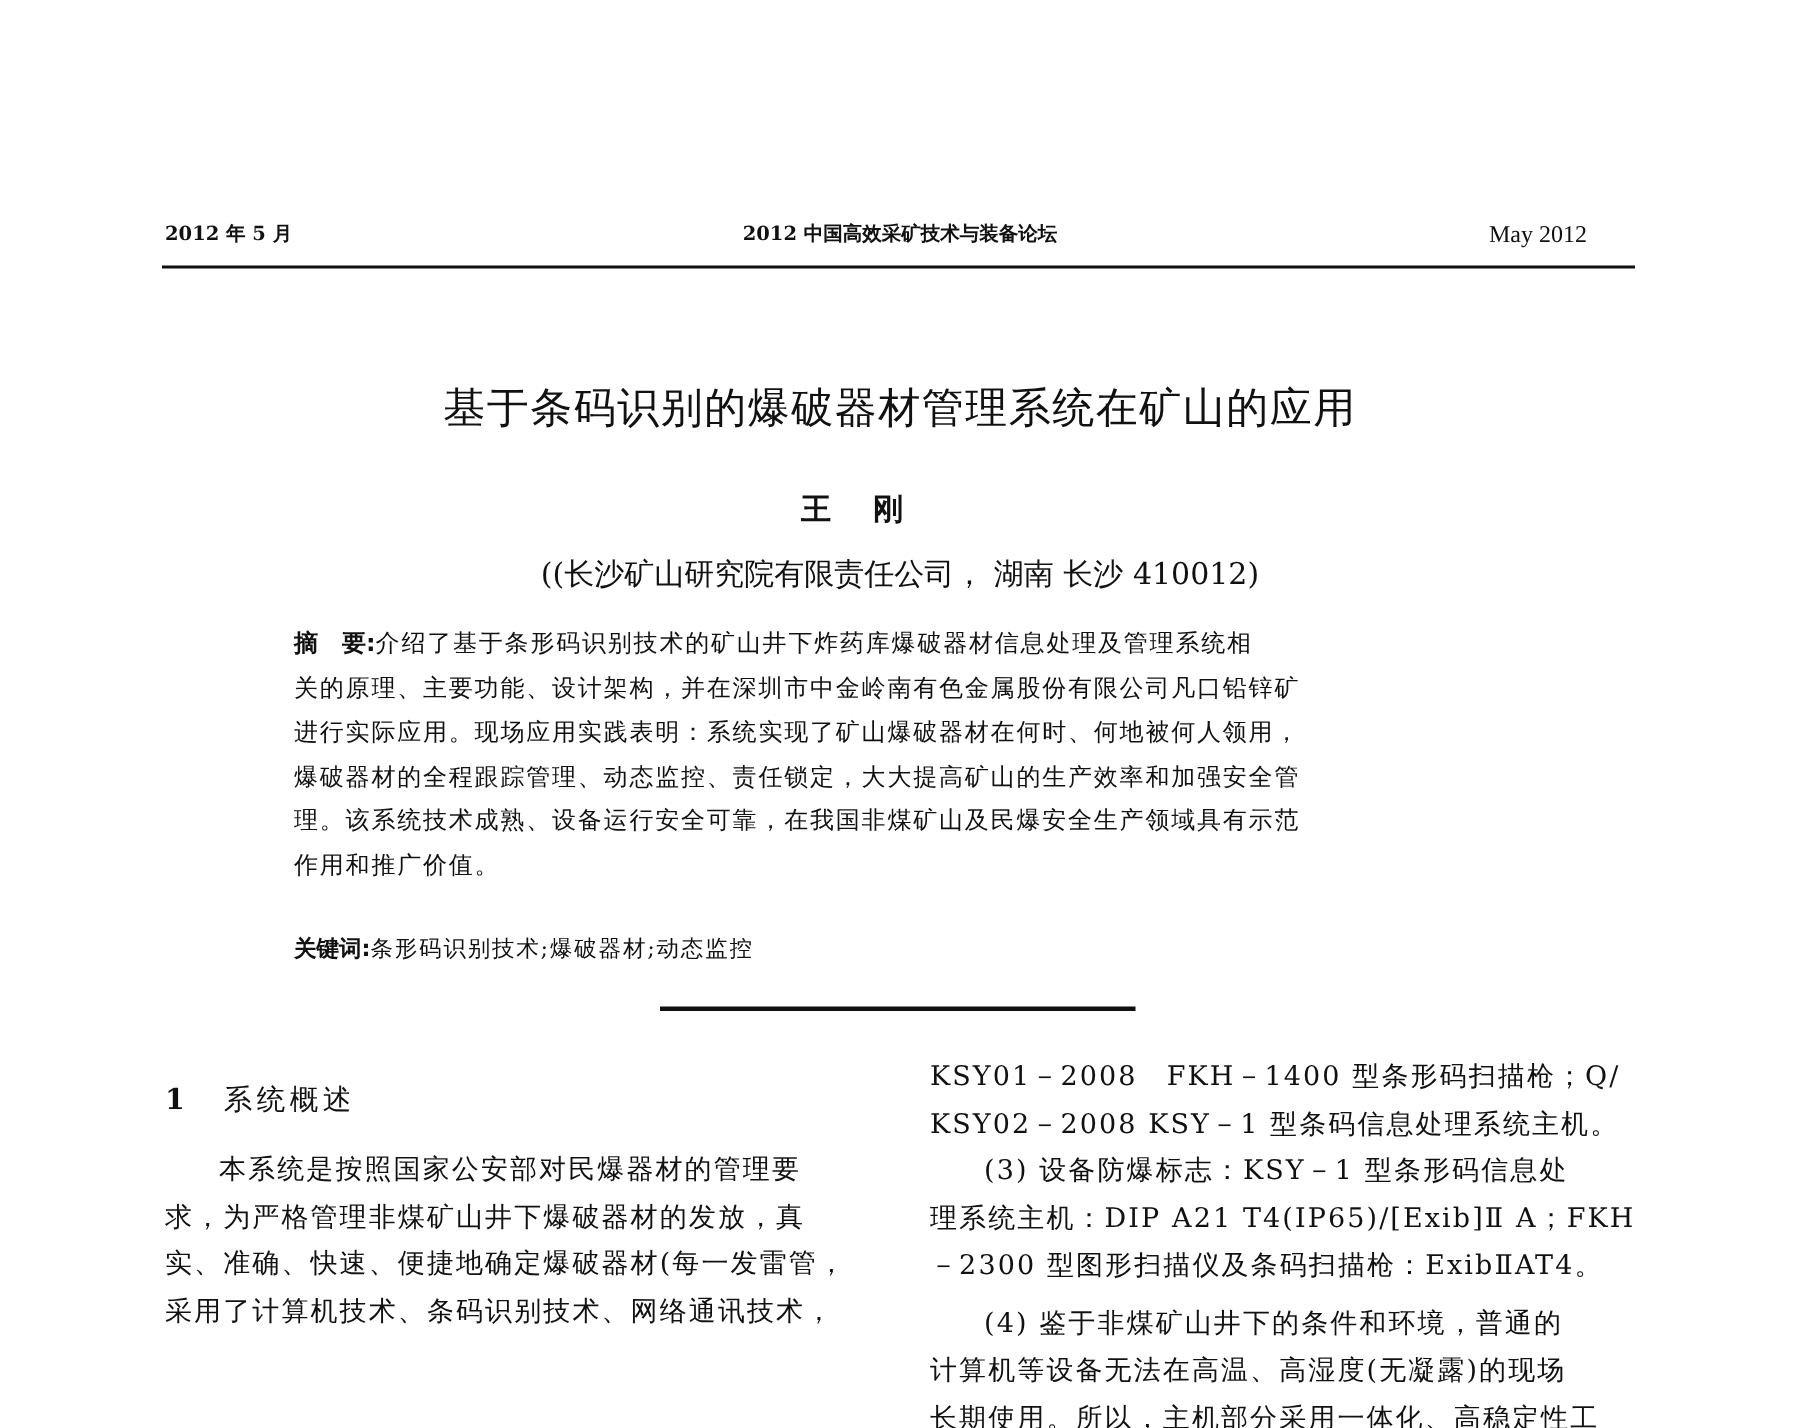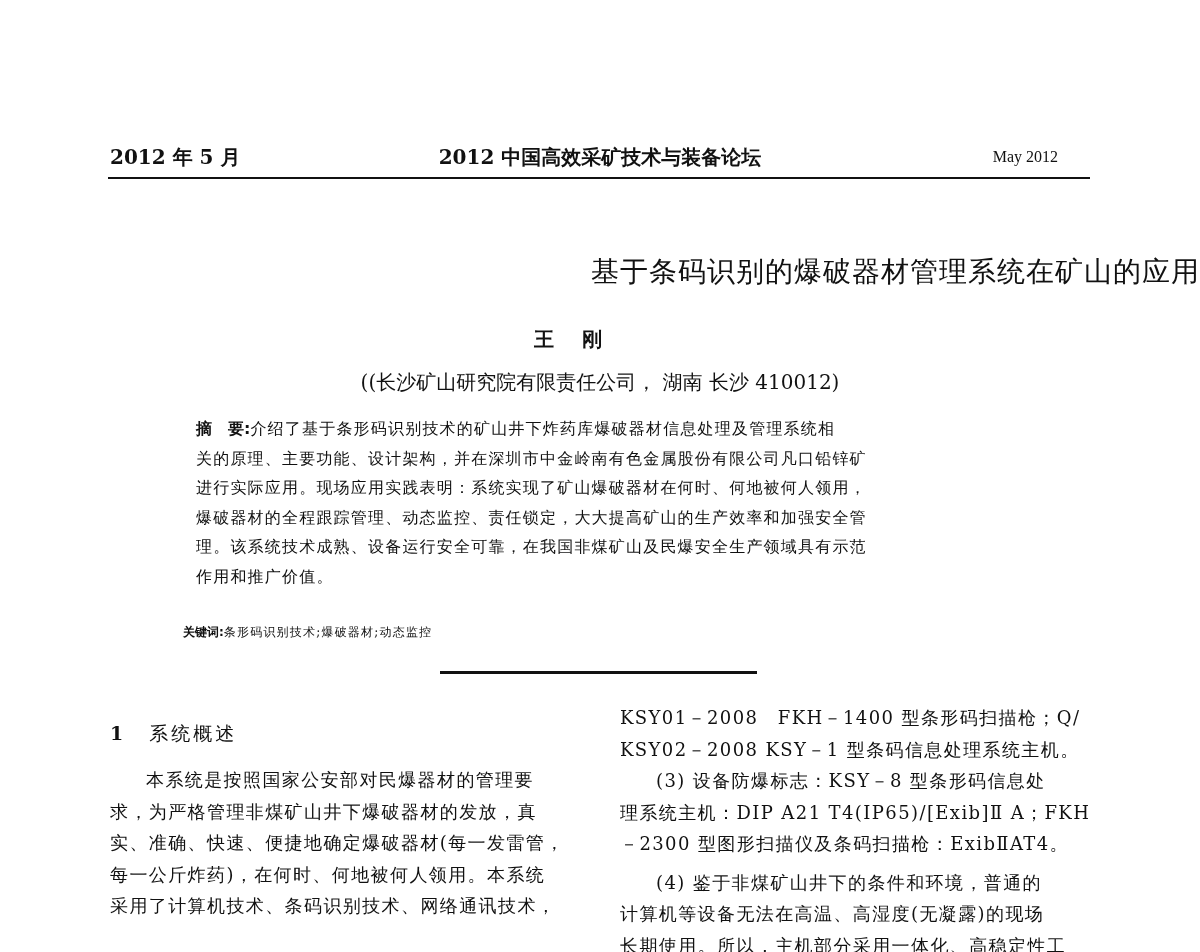--- a/index.html
+++ b/index.html
@@ -13,41 +13,41 @@
       position: relative;
       overflow: hidden;
       color: #111111;
       font-family: "DejaVu Serif", "Liberation Serif", serif;
     }
     .abs { position: absolute; }
 
     
     .hdr {
       top: 147px;
-      font-size: 20px;
+      font-size: 13px;
       font-weight: bold;
       line-height: 20px;
       white-space: nowrap;
     }
     .hdr-left { left: 110px; }
     .hdr-center { left: 0; width: 1200px; text-align: center; }
     .hdr-right { right: 142px; font-weight: normal; font-size: 16px; font-family: "Liberation Serif", serif; margin-left: 20px; }
     .hdr-rule {
       left: 108px;
       top: 177px;
       width: 982px;
       height: 2px;
       background: #111;
     }
 
     
     .title {
       left: 0; width: 1200px;
       top: 252px;
-      text-align: right;
+      text-align: center;
       font-family: "DejaVu Sans", "Liberation Sans", sans-serif;
       font-size: 28px;
       letter-spacing: 1px;
       line-height: 40px;
       white-space: nowrap;
     }
     .author {
       left: 0; width: 1164px;
       top: 325px;
       text-align: center;
@@ -74,24 +74,24 @@
       line-height: 29.5px;
       letter-spacing: 1.2px;
       text-align: justify;
     }
     .abstract .lbl {
       font-family: "DejaVu Sans", "Liberation Sans", sans-serif;
       font-weight: bold;
       letter-spacing: 0;
     }
     .keywords {
-      left: 183px;
+      left: 196px;
       top: 620px;
       width: 808px;
-      font-size: 12px;
+      font-size: 15px;
       line-height: 24px;
       letter-spacing: 1.2px;
     }
     .keywords .lbl {
       font-family: "DejaVu Sans", "Liberation Sans", sans-serif;
       font-weight: bold;
       letter-spacing: 0;
     }
     .sep {
       left: 440px;
@@ -150,26 +150,25 @@
 <div class="abs sep"></div>
 
 <div class="abs sec-head">
   <span class="num">1</span><span class="txt">系统概述</span>
 </div>
 
 <div class="abs col col-left" style="top:764px;">
   <span class="line indent">本系统是按照国家公安部对民爆器材的管理要</span>
   <span class="line">求，为严格管理非煤矿山井下爆破器材的发放，真</span>
   <span class="line">实、准确、快速、便捷地确定爆破器材(每一发雷管，</span>
-  <span class="line">每一公斤炸药)，在何时、何地被何人领用。本系统</span>
   <span class="line">采用了计算机技术、条码识别技术、网络通讯技术，</span>
 </div>
 
 <div class="abs col col-right" style="top:702px;">
   <span class="line">KSY01－2008　FKH－1400 型条形码扫描枪；Q/</span>
   <span class="line">KSY02－2008 KSY－1 型条码信息处理系统主机。</span>
-  <span class="line indent">(3) 设备防爆标志：KSY－8 型条形码信息处</span>
+  <span class="line indent">(3) 设备防爆标志：KSY－1 型条形码信息处</span>
   <span class="line">理系统主机：DIP A21 T4(IP65)/[Exib]Ⅱ A；FKH</span>
   <span class="line">－2300 型图形扫描仪及条码扫描枪：ExibⅡAT4。</span>
   <span class="line indent" style="margin-top:7px;">(4) 鉴于非煤矿山井下的条件和环境，普通的</span>
   <span class="line">计算机等设备无法在高温、高湿度(无凝露)的现场</span>
   <span class="line">长期使用。所以，主机部分采用一体化、高稳定性工</span>
 </div>
 
 </body></html>

